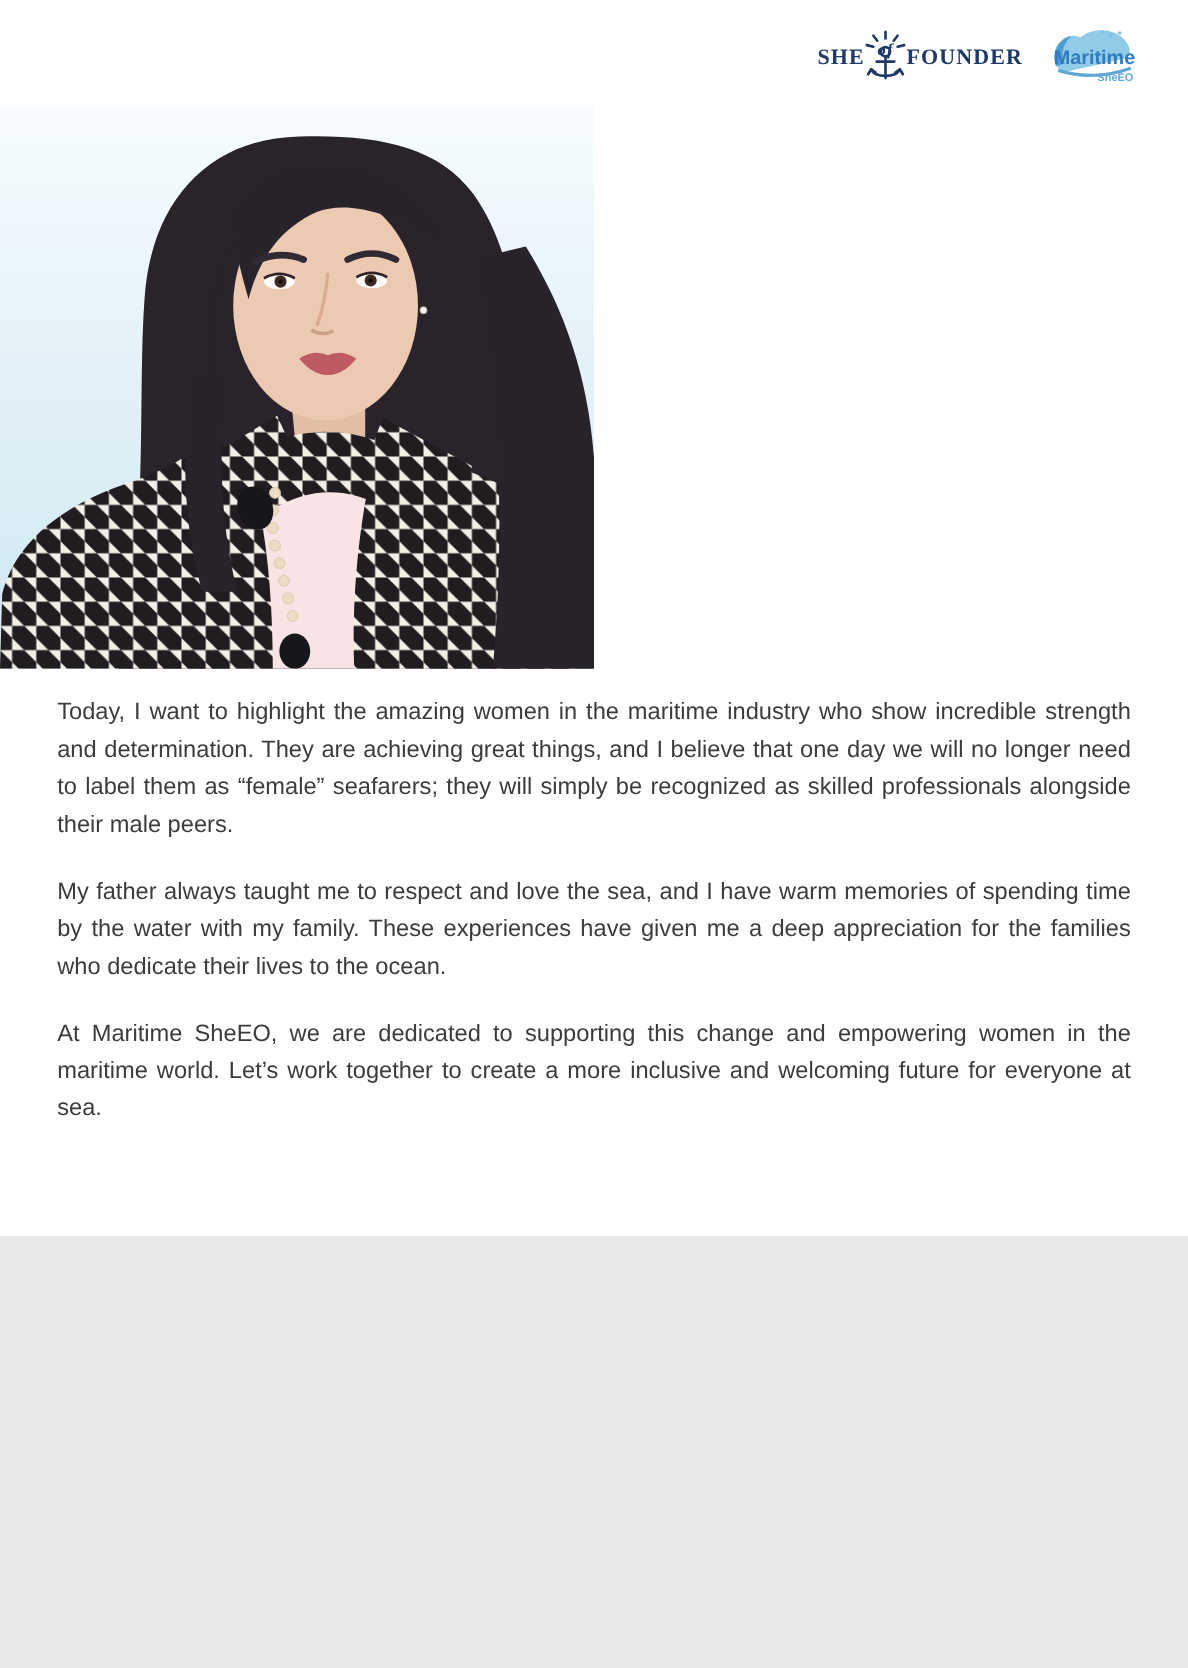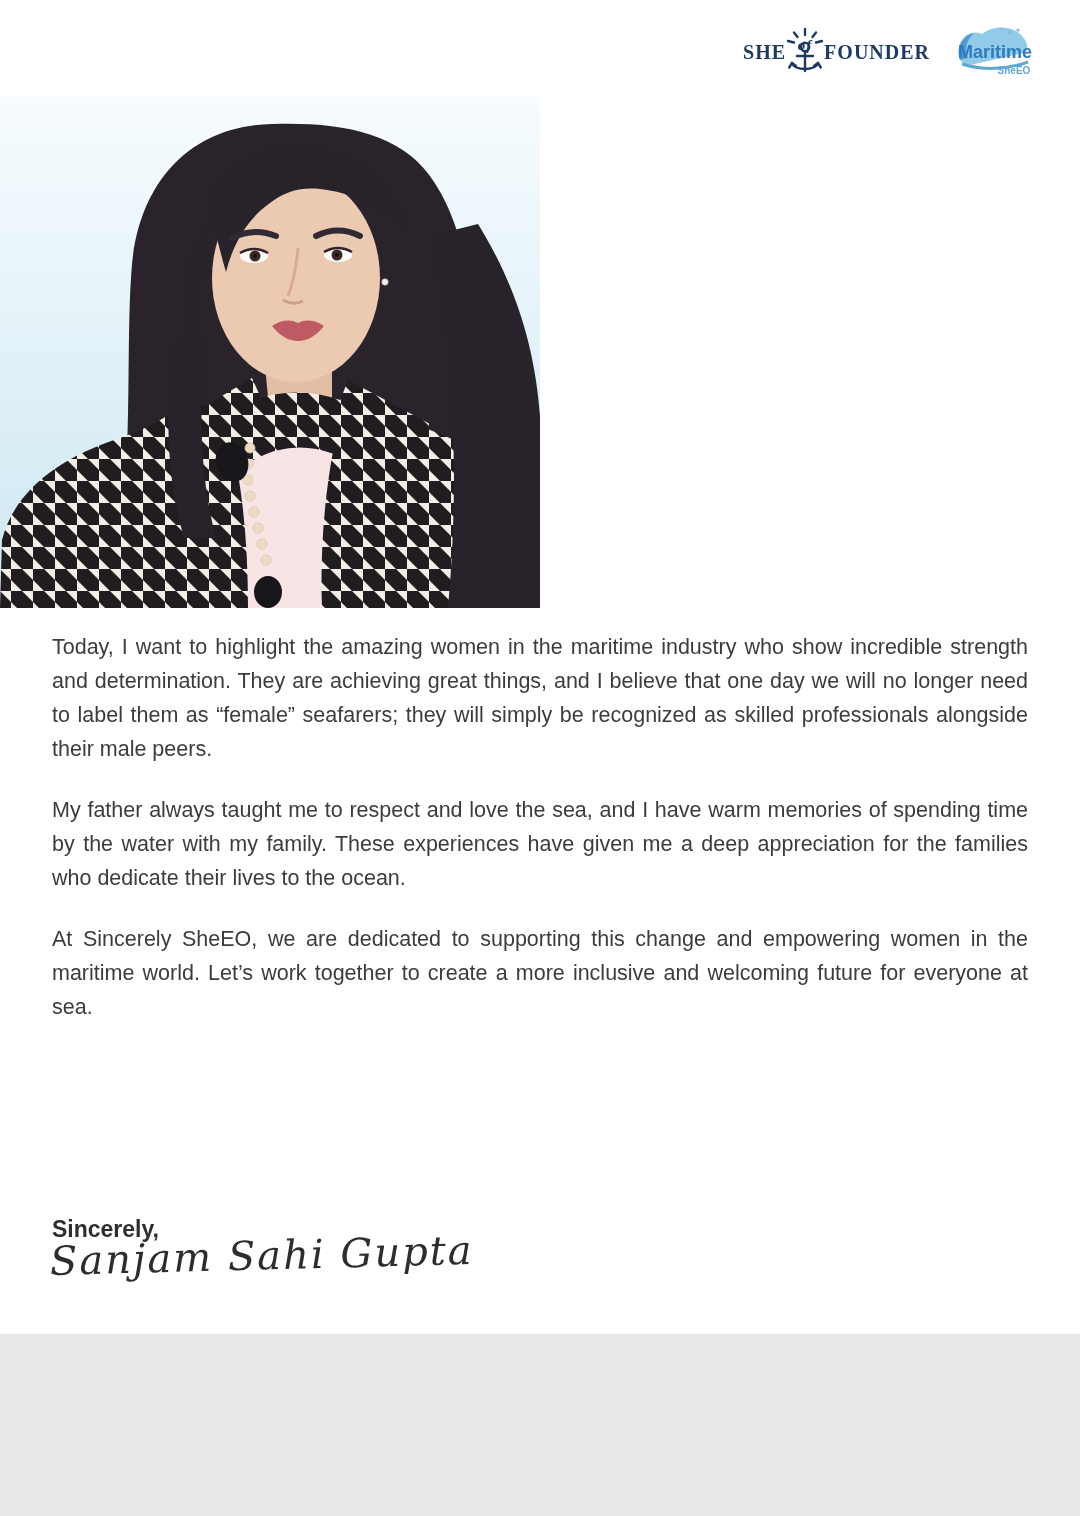--- a/index.html
+++ b/index.html
@@ -1,17 +1,17 @@
 <!DOCTYPE html>
 <html><head>
 <meta charset="utf-8">
 <style>
   html,body{margin:0;padding:0;background:#e8e8e8;}
   .page{
-    position:relative;width:1080px;height:1334px;margin:0 auto;
+    position:relative;width:1080px;height:1124px;margin:0 auto;
     background:#ffffff;overflow:hidden;
     font-family:"Liberation Sans",sans-serif;
   }
 
   
   .logos{position:absolute;top:24px;right:46px;display:flex;align-items:center;gap:22px;}
   .logo-soc{display:flex;align-items:center;color:#1d3a66;
     font-family:"Liberation Serif",serif;font-size:20px;font-weight:600;letter-spacing:1px;}
   .logo-soc svg{margin:0 -2px;}
   .logo-maritime svg{display:block;}
@@ -163,21 +163,21 @@
     <ellipse cx="268" cy="496" rx="14" ry="16" fill="#17161b"></ellipse>
 
     <path d="M430 140 C 454 240 460 380 448 512 L 540 512 L 540 320 C 534 240 510 180 478 128 Z" fill="#28222a"></path>
     <path d="M176 240 C 164 310 166 380 184 442 L 216 442 C 200 382 198 310 206 240 Z" fill="#28222a"></path>
   </svg>
 
 
   <div class="body-text">
     <p>Today, I want to highlight the amazing women in the maritime industry who show incredible strength and determination. They are achieving great things, and I believe that one day we will no longer need to label them as “female” seafarers; they will simply be recognized as skilled professionals alongside their male peers.</p>
     <p>My father always taught me to respect and love the sea, and I have warm memories of spending time by the water with my family. These experiences have given me a deep appreciation for the families who dedicate their lives to the ocean.</p>
-    <p>At Sincerely SheEO, we are dedicated to supporting this change and empowering women in the maritime world. Let’s work together to create a more inclusive and welcoming future for everyone at sea.</p>
+    <p>At Maritime SheEO, we are dedicated to supporting this change and empowering women in the maritime world. Let’s work together to create a more inclusive and welcoming future for everyone at sea.</p>
   </div>
 
   <div class="closing">Sincerely,</div>
   <div class="signature">Sanjam Sahi Gupta</div>
 
   <svg class="footer-svg" viewBox="0 0 1080 170">
     <defs>
       <linearGradient id="wmGrad" x1="0" y1="0" x2="0" y2="1">
         <stop offset="0" stop-color="#ffffff"></stop>
         <stop offset="0.52" stop-color="#ffffff"></stop>

